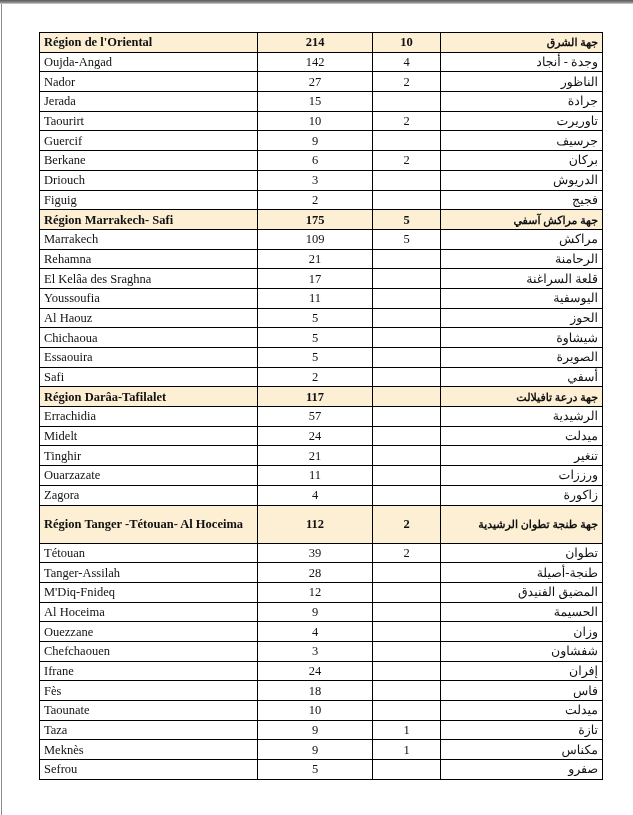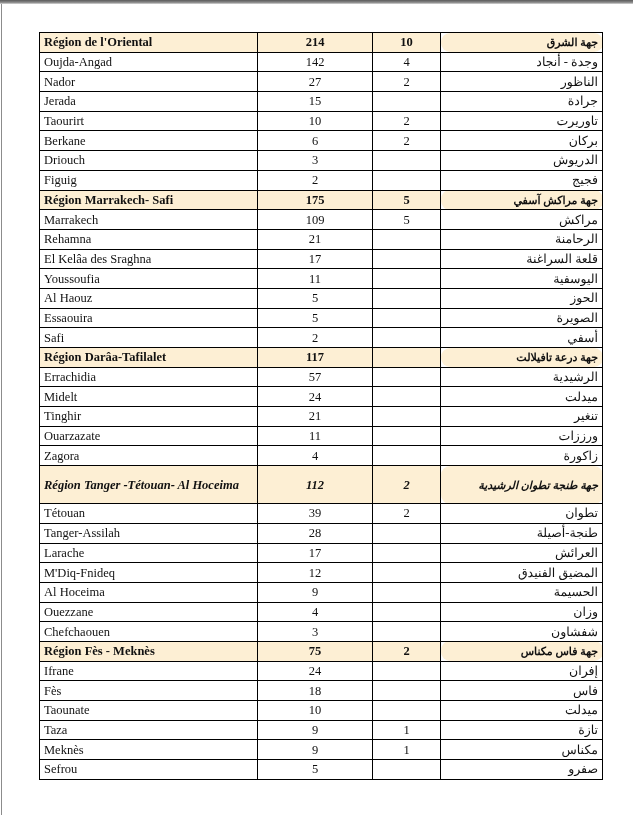--- a/index.html
+++ b/index.html
@@ -54,32 +54,30 @@
     table.stats col.c-fr { width: 218px; }
     table.stats col.c-cases { width: 115px; }
     table.stats col.c-deaths { width: 68px; }
     table.stats col.c-ar { width: 162px; }
     td.num { text-align: center; }
     td.ar {
       text-align: right;
       direction: rtl;
       font-family: "DejaVu Sans", "Liberation Sans", sans-serif;
       font-size: 11px;
-      border-radius: 9px;
     }
     tr.region td {
       background: #fdefd4;
       font-weight: bold;
     }
     tr.region td.ar { font-size: 11px; }
     tr.region.tall td {
       height: 37px;
       white-space: normal;
       line-height: 16px;
-      font-style: italic;
     }
   </style>
 </head>
 <body>
 
 <div class="top-bar"></div>
 <div class="left-edge"></div>
 <div class="page"></div>
 
 <table class="stats">
@@ -114,20 +112,26 @@
         <td class="num"></td>
         <td class="ar">جرادة</td>
       </tr>
       <tr class="province">
         <td class="fr">Taourirt</td>
         <td class="num">10</td>
         <td class="num">2</td>
         <td class="ar">تاوريرت</td>
       </tr>
       <tr class="province">
+        <td class="fr">Guercif</td>
+        <td class="num">9</td>
+        <td class="num"></td>
+        <td class="ar">جرسيف</td>
+      </tr>
+      <tr class="province">
         <td class="fr">Berkane</td>
         <td class="num">6</td>
         <td class="num">2</td>
         <td class="ar">بركان</td>
       </tr>
       <tr class="province">
         <td class="fr">Driouch</td>
         <td class="num">3</td>
         <td class="num"></td>
         <td class="ar">الدريوش</td>
@@ -168,20 +172,26 @@
         <td class="num"></td>
         <td class="ar">اليوسفية</td>
       </tr>
       <tr class="province">
         <td class="fr">Al  Haouz</td>
         <td class="num">5</td>
         <td class="num"></td>
         <td class="ar">الحوز</td>
       </tr>
       <tr class="province">
+        <td class="fr">Chichaoua</td>
+        <td class="num">5</td>
+        <td class="num"></td>
+        <td class="ar">شيشاوة</td>
+      </tr>
+      <tr class="province">
         <td class="fr">Essaouira</td>
         <td class="num">5</td>
         <td class="num"></td>
         <td class="ar">الصويرة</td>
       </tr>
       <tr class="province">
         <td class="fr">Safi</td>
         <td class="num">2</td>
         <td class="num"></td>
         <td class="ar">أسفي</td>
@@ -234,26 +244,20 @@
         <td class="num">2</td>
         <td class="ar">تطوان</td>
       </tr>
       <tr class="province">
         <td class="fr">Tanger-Assilah</td>
         <td class="num">28</td>
         <td class="num"></td>
         <td class="ar">طنجة-أصيلة</td>
       </tr>
       <tr class="province">
-        <td class="fr">Larache</td>
-        <td class="num">17</td>
-        <td class="num"></td>
-        <td class="ar">العرائش</td>
-      </tr>
-      <tr class="province">
         <td class="fr">M'Diq-Fnideq</td>
         <td class="num">12</td>
         <td class="num"></td>
         <td class="ar">المضيق الفنيدق</td>
       </tr>
       <tr class="province">
         <td class="fr">Al Hoceima</td>
         <td class="num">9</td>
         <td class="num"></td>
         <td class="ar">الحسيمة</td>
@@ -262,26 +266,20 @@
         <td class="fr">Ouezzane</td>
         <td class="num">4</td>
         <td class="num"></td>
         <td class="ar">وزان</td>
       </tr>
       <tr class="province">
         <td class="fr">Chefchaouen</td>
         <td class="num">3</td>
         <td class="num"></td>
         <td class="ar">شفشاون</td>
-      </tr>
-      <tr class="region">
-        <td class="fr">Région Fès - Meknès</td>
-        <td class="num">75</td>
-        <td class="num">2</td>
-        <td class="ar">جهة فاس مكناس</td>
       </tr>
       <tr class="province">
         <td class="fr">Ifrane</td>
         <td class="num">24</td>
         <td class="num"></td>
         <td class="ar">إفران</td>
       </tr>
       <tr class="province">
         <td class="fr">Fès</td>
         <td class="num">18</td>

